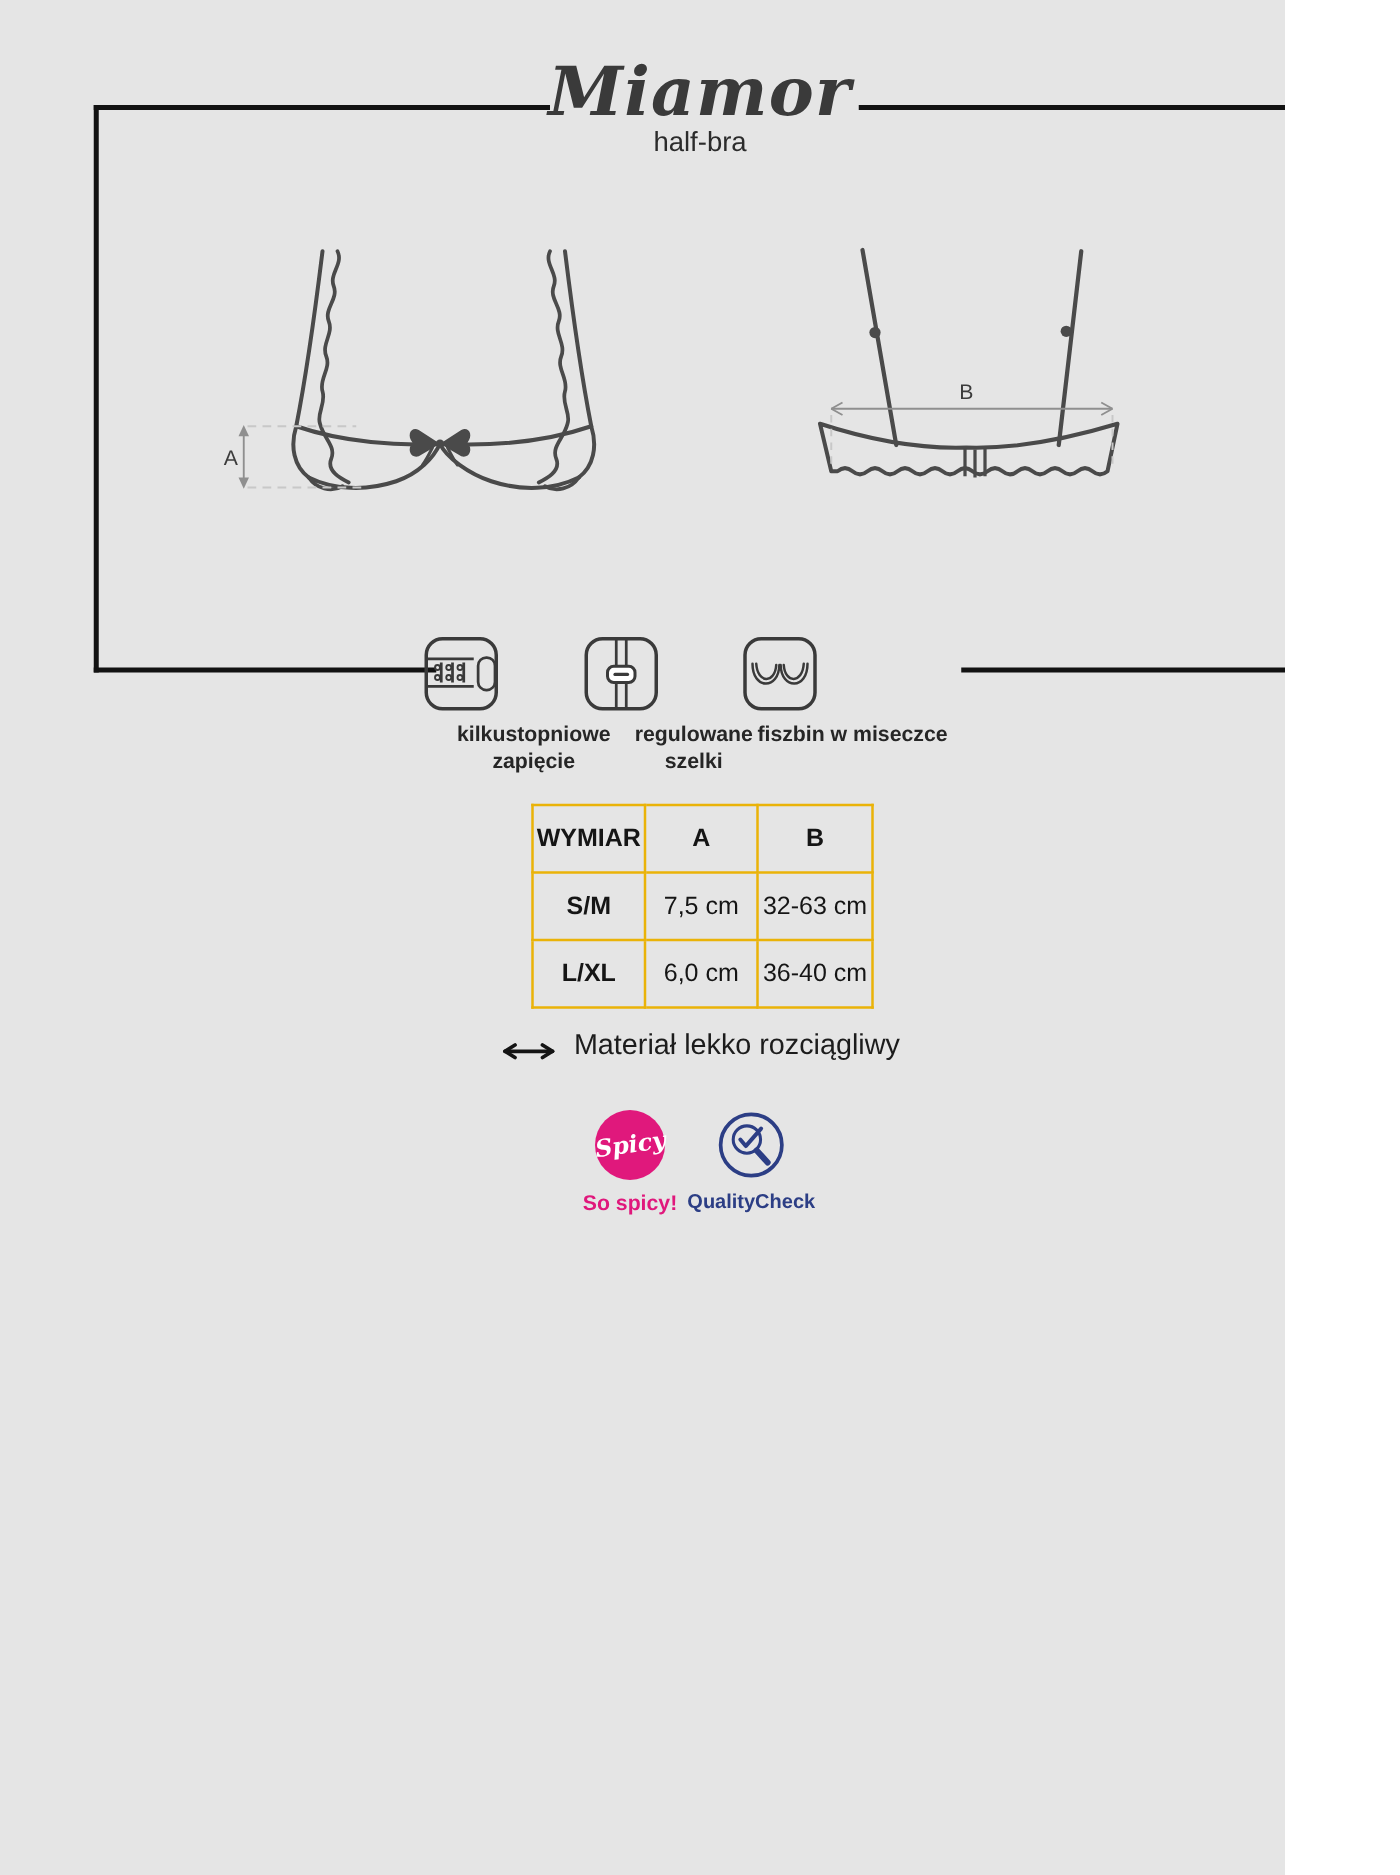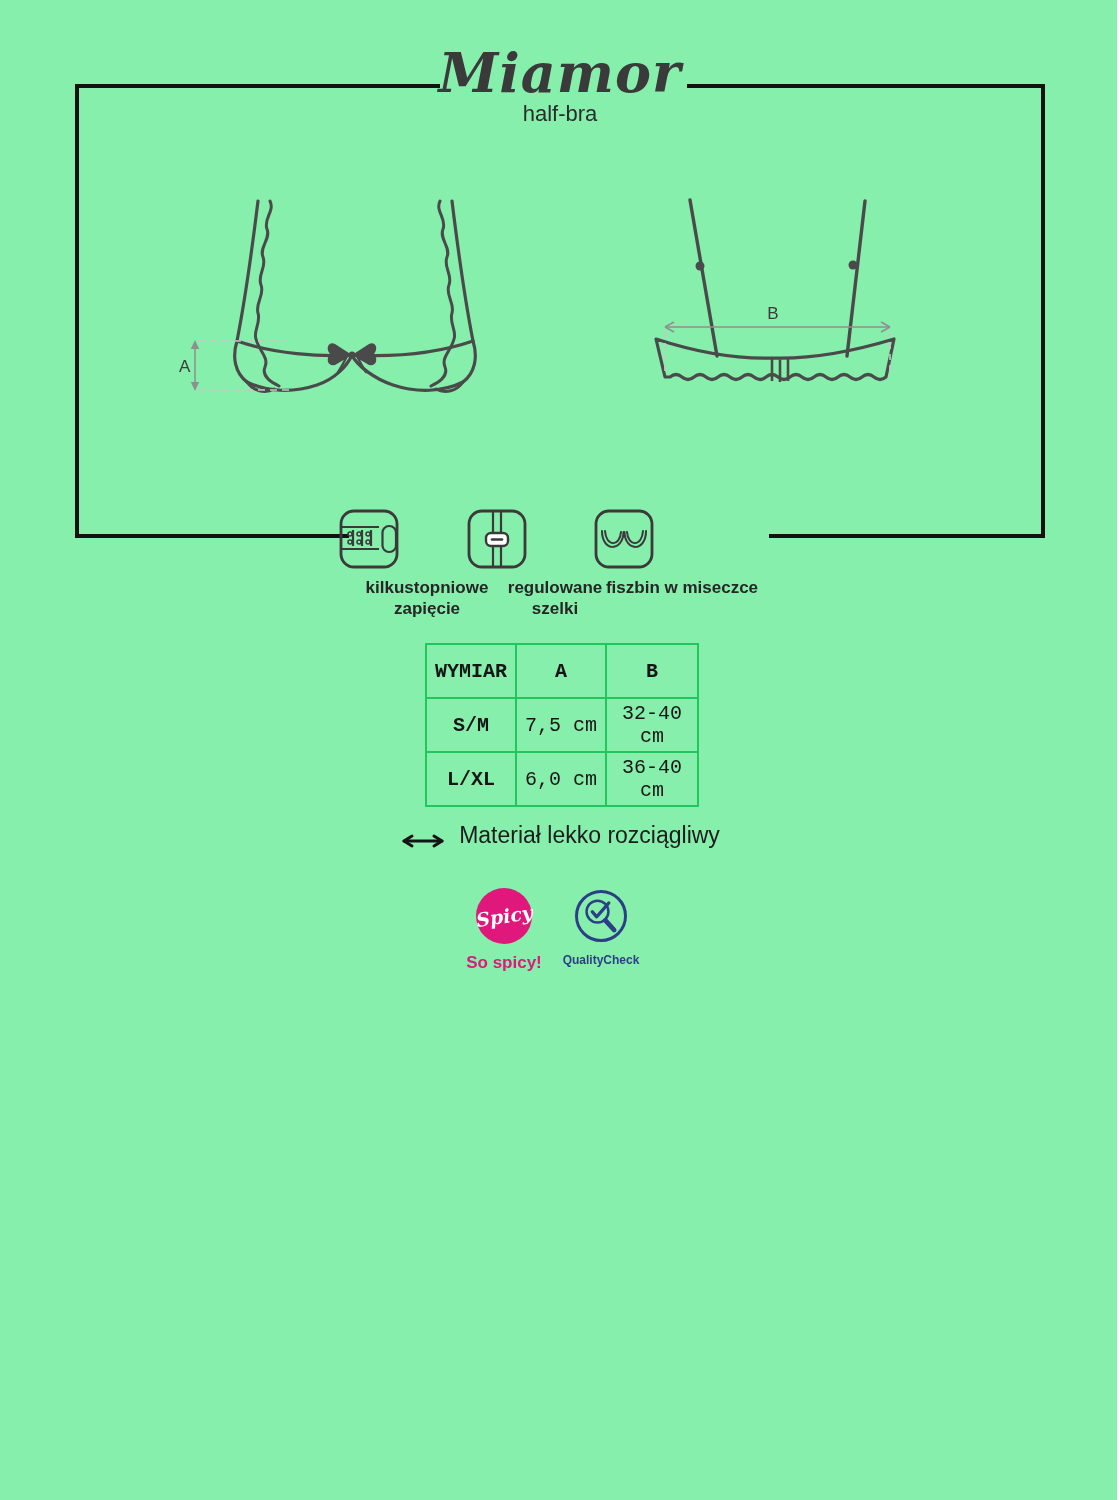--- a/index.html
+++ b/index.html
@@ -1,16 +1,16 @@
 <!DOCTYPE html>
 <html><head>
 <meta charset="utf-8">
 <style>
   html,body { margin:0; padding:0; background:#fff; }
-  .page { position:relative; width:1117px; height:1500px; background:#86efac;
+  .page { position:relative; width:1028px; height:1500px; background:#e5e5e5;
           font-family:"Liberation Sans", sans-serif; overflow:hidden; }
 
   
   .seg { position:absolute; background:#121212; }
 
   
   .title-wrap { position:absolute; left:0; top:42px; width:1120px; text-align:center; }
   .brand-name { margin:0; font-family:"DejaVu Serif", serif; font-style:italic; font-weight:bold;
                 font-size:54px; line-height:62px; color:#3a3a3a; letter-spacing:1px; }
   .brand-sub  { margin:0; font-size:22px; line-height:20px; color:#2b2b2b; }
@@ -24,22 +24,22 @@
   .feature { position:absolute; width:176px; display:flex; flex-direction:column; }
   .f1 { left:339px; top:509px; }
   .f2 { left:467px; top:509px; }
   .f3 { left:594px; top:509px; }
   .feature-label { margin-top:8px; font-weight:bold; font-size:17px; line-height:21px;
                    color:#262626; text-align:center; }
   .feature-label span { display:block; }
 
   
   .size-table { position:absolute; left:425px; top:643px; border-collapse:collapse; }
-  .size-table td { border:2px solid #22c55e; text-align:center; vertical-align:middle;
-                   height:52px; padding:0; color:#151515;font-family:Liberation Mono, monospace; }
+  .size-table td { border:2px solid #eab308; text-align:center; vertical-align:middle;
+                   height:52px; padding:0; color:#151515; }
   .size-table .c1 { width:88px; min-width:88px; }
   .size-table .c2 { width:88px; min-width:88px; }
   .size-table .c3 { width:90px; min-width:90px; }
   .th  { font-weight:bold; font-size:20px; }
   .szl { font-weight:bold; font-size:20px; }
   .val { font-weight:normal; font-size:20px; }
 
   
   .material { position:absolute; left:0; top:817px; width:1120px; height:32px;
               display:flex; justify-content:center; align-items:flex-end; gap:13px; }
@@ -47,21 +47,21 @@
 
   
   .badge { position:absolute; display:flex; flex-direction:column; align-items:center; }
   .spicy-badge   { left:434px; top:888px; width:140px; }
   .quality-badge { left:531px; top:888px; width:140px; }
   .spicy-circle { width:56px; height:56px; border-radius:50%; background:#e0187c;
                   display:flex; align-items:center; justify-content:center; }
   .spicy-text { font-family:"DejaVu Serif", serif; font-style:italic; font-weight:bold;
                 color:#ffffff; font-size:19px; transform:rotate(-8deg); }
   .spicy-caption { margin-top:9px; color:#e0187c; font-weight:bold; font-size:17px;text-align:center; }
-  .quality-caption { margin-top:9px; color:#2c3e85; font-weight:bold; font-size:12px; }
+  .quality-caption { margin-top:9px; color:#2c3e85; font-weight:bold; font-size:16px; }
 </style>
 </head>
 <body>
 
 <div class="page">
 
   <div class="seg" style="left:75px;  top:84px;  width:365px; height:4px;"></div>
   <div class="seg" style="left:687px; top:84px;  width:358px; height:4px;"></div>
   <div class="seg" style="left:75px;  top:534px; width:274px; height:4px;"></div>
   <div class="seg" style="left:769px; top:534px; width:276px; height:4px;"></div>
@@ -203,21 +203,21 @@
   <table class="size-table">
     <tbody>
         <tr>
       <td class="c1 th">WYMIAR</td>
       <td class="c2 th">A</td>
       <td class="c3 th">B</td>
     </tr>
     <tr>
       <td class="c1 szl">S/M</td>
       <td class="c2 val">7,5 cm</td>
-      <td class="c3 val">32-40 cm</td>
+      <td class="c3 val">32-63 cm</td>
     </tr>
     <tr>
       <td class="c1 szl">L/XL</td>
       <td class="c2 val">6,0 cm</td>
       <td class="c3 val">36-40 cm</td>
     </tr>
   </tbody>
     </table>
 
   <div class="material">

